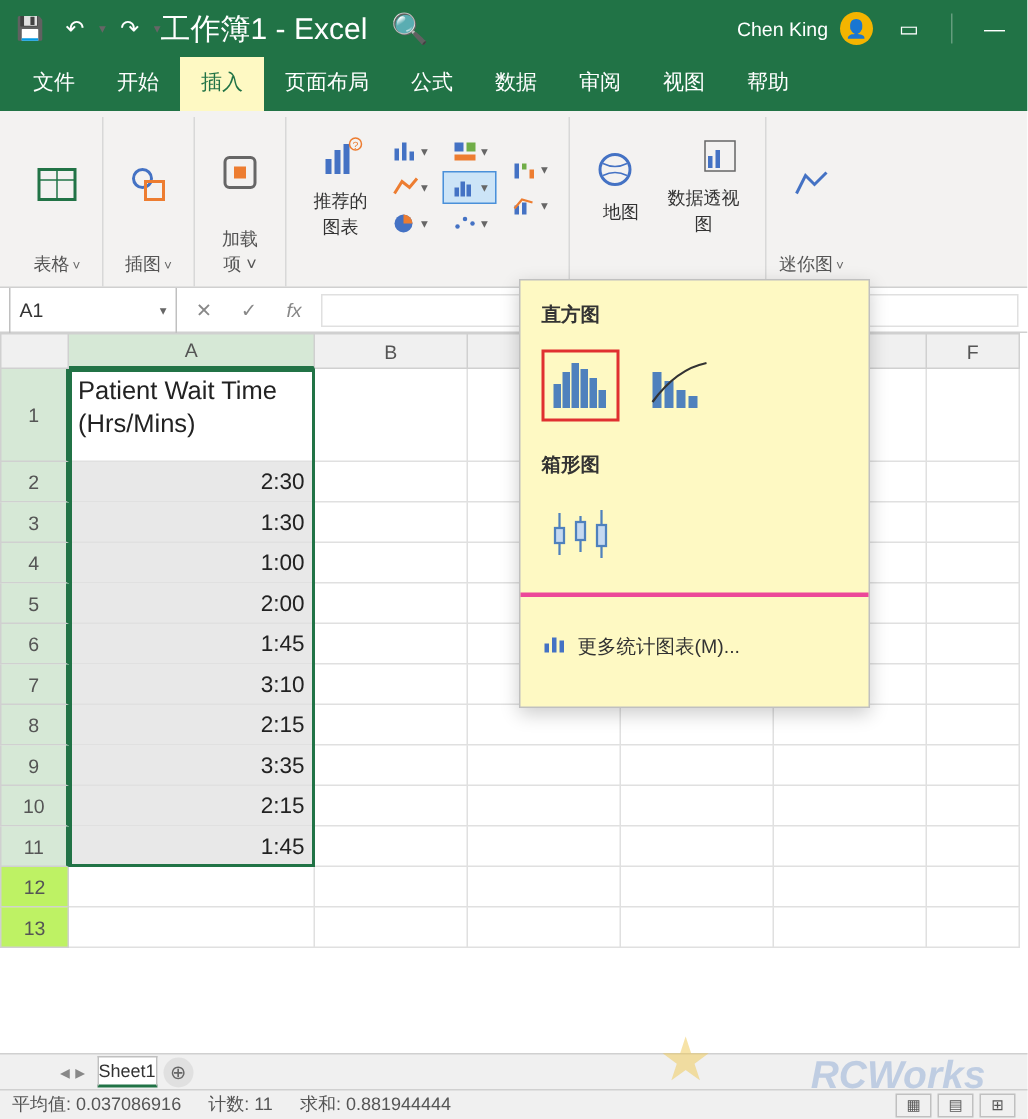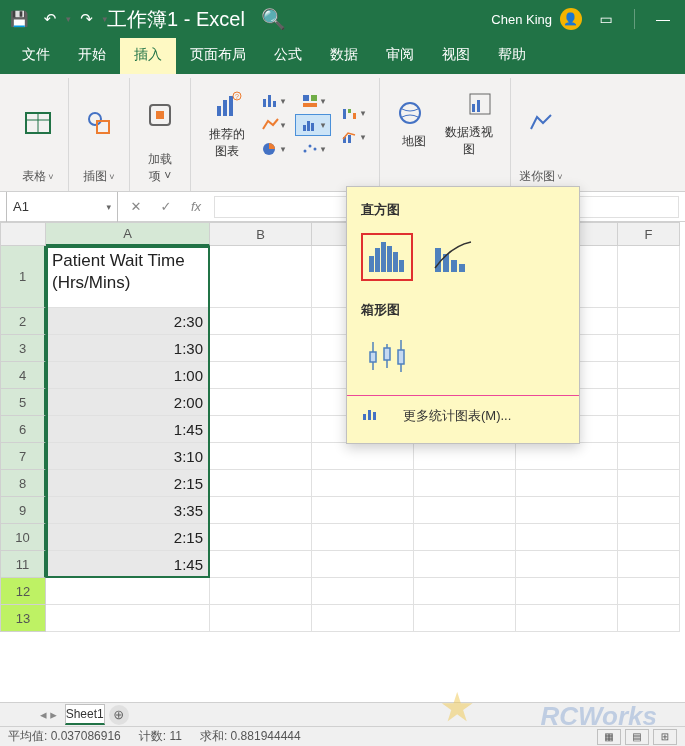--- a/index.html
+++ b/index.html
@@ -67,21 +67,21 @@
 .viewbtn { width: 24px; height: 16px; border: 1px solid #c0c0c0; display: flex; align-items: center; justify-content: center; font-size: 10px; }
 .watermark { position: absolute; bottom: 14px; right: 28px; font-size: 26px; font-style: italic; font-weight: bold; color: rgba(100,140,200,0.35); pointer-events: none; }
 .watermark-star { position: absolute; bottom: 16px; right: 210px; font-size: 40px; color: rgba(240,200,80,0.5); pointer-events: none; }
 
 
 .popup { position: absolute; top: 186px; left: 314px; width: 234px; background: #fef9c3; border: 1px solid #c0c0c0; box-shadow: 0 4px 12px rgba(0,0,0,0.2); padding: 8px 0; z-index: 10; margin-left: 32px; }
 .popup-section-title { font-weight: bold; font-size: 13px; padding: 6px 14px 10px; }
 .popup-row { display: flex; gap: 14px; padding: 4px 14px 14px; }
 .popup-item { width: 52px; height: 48px; display: flex; align-items: center; justify-content: center; }
 .popup-item.selected { border: 2px solid #e03030; }
-.popup-more { border-top: 1px solid #ec4899; padding: 10px 14px; display: flex; align-items: center; gap: 24px; font-size: 13px; }
+.popup-more { border-top: 3px solid #ec4899; padding: 23px 14px; display: flex; align-items: center; gap: 6px; font-size: 13px; }
 .barchart-icon svg, .paretochart-icon svg, .boxplot-icon svg { display: block; }
 
 .col-a{width:164px;} .col-b{width:102px;} .col-c{width:102px;} .col-d{width:102px;} .col-e{width:102px;} .col-f{width:62px;}
 </style>
 </head>
 <body>
 
 <div class="titlebar">
   <div class="left">
     <div class="qat-btn">💾</div>

